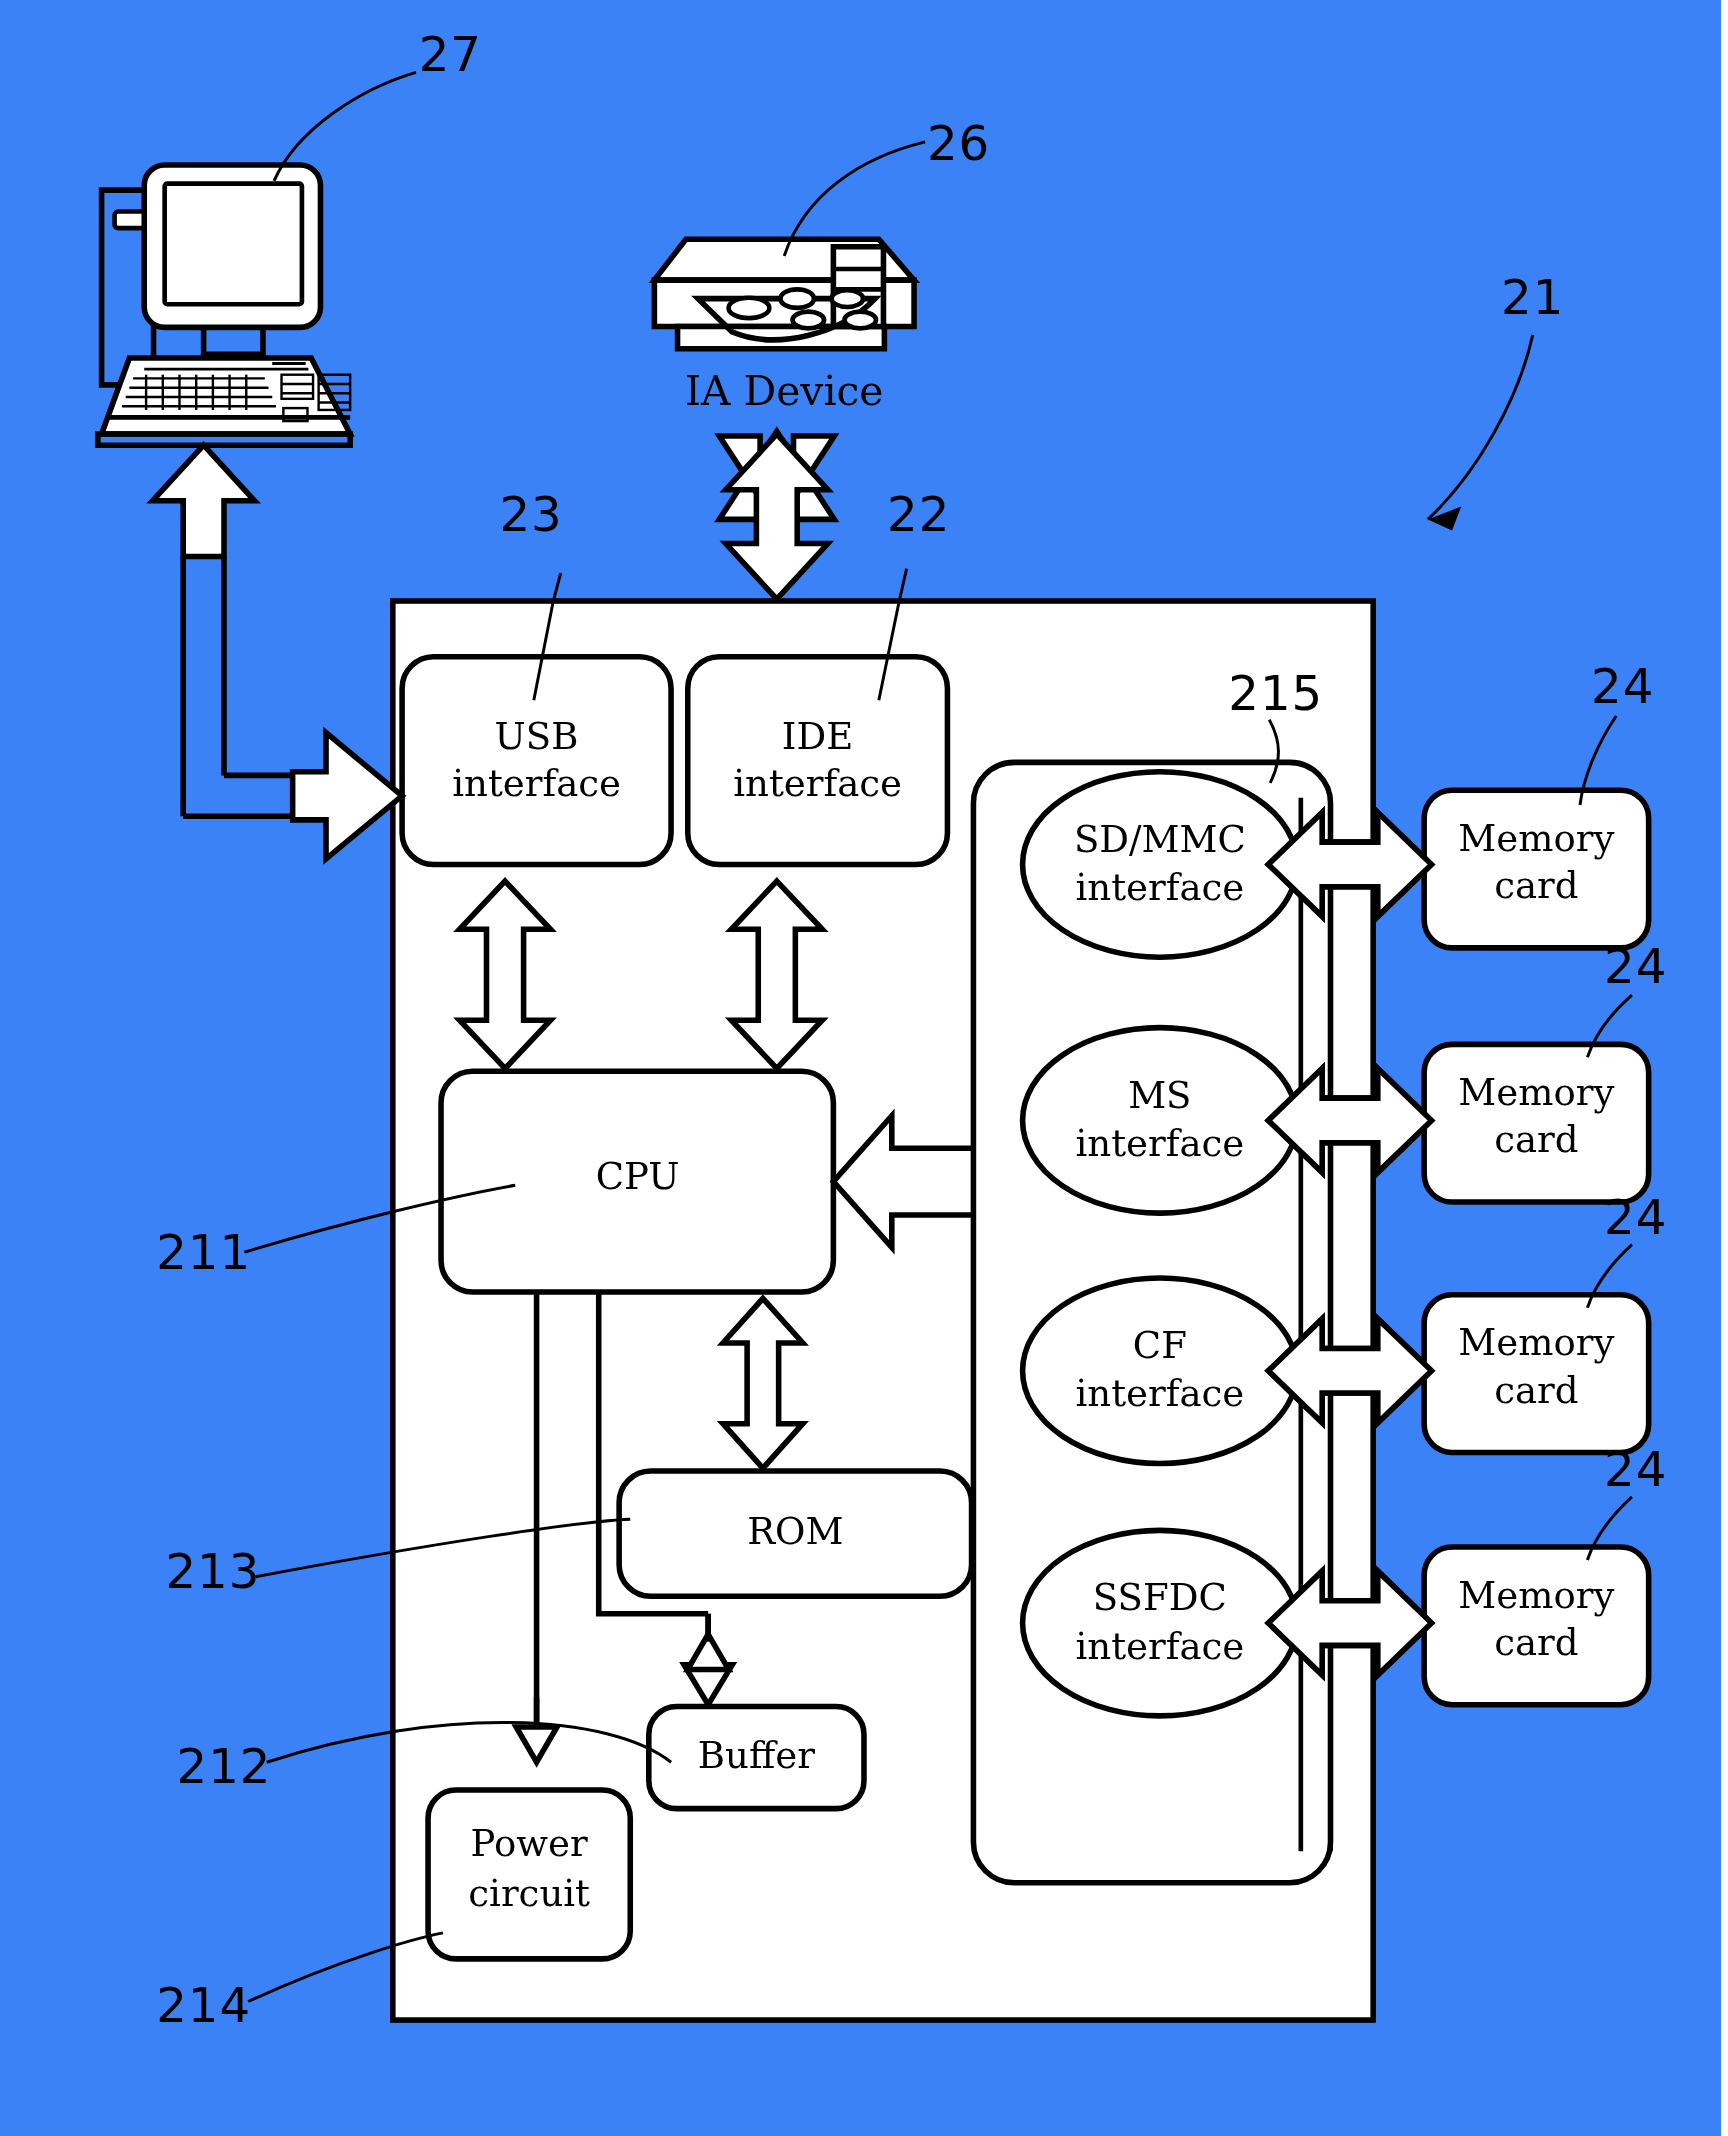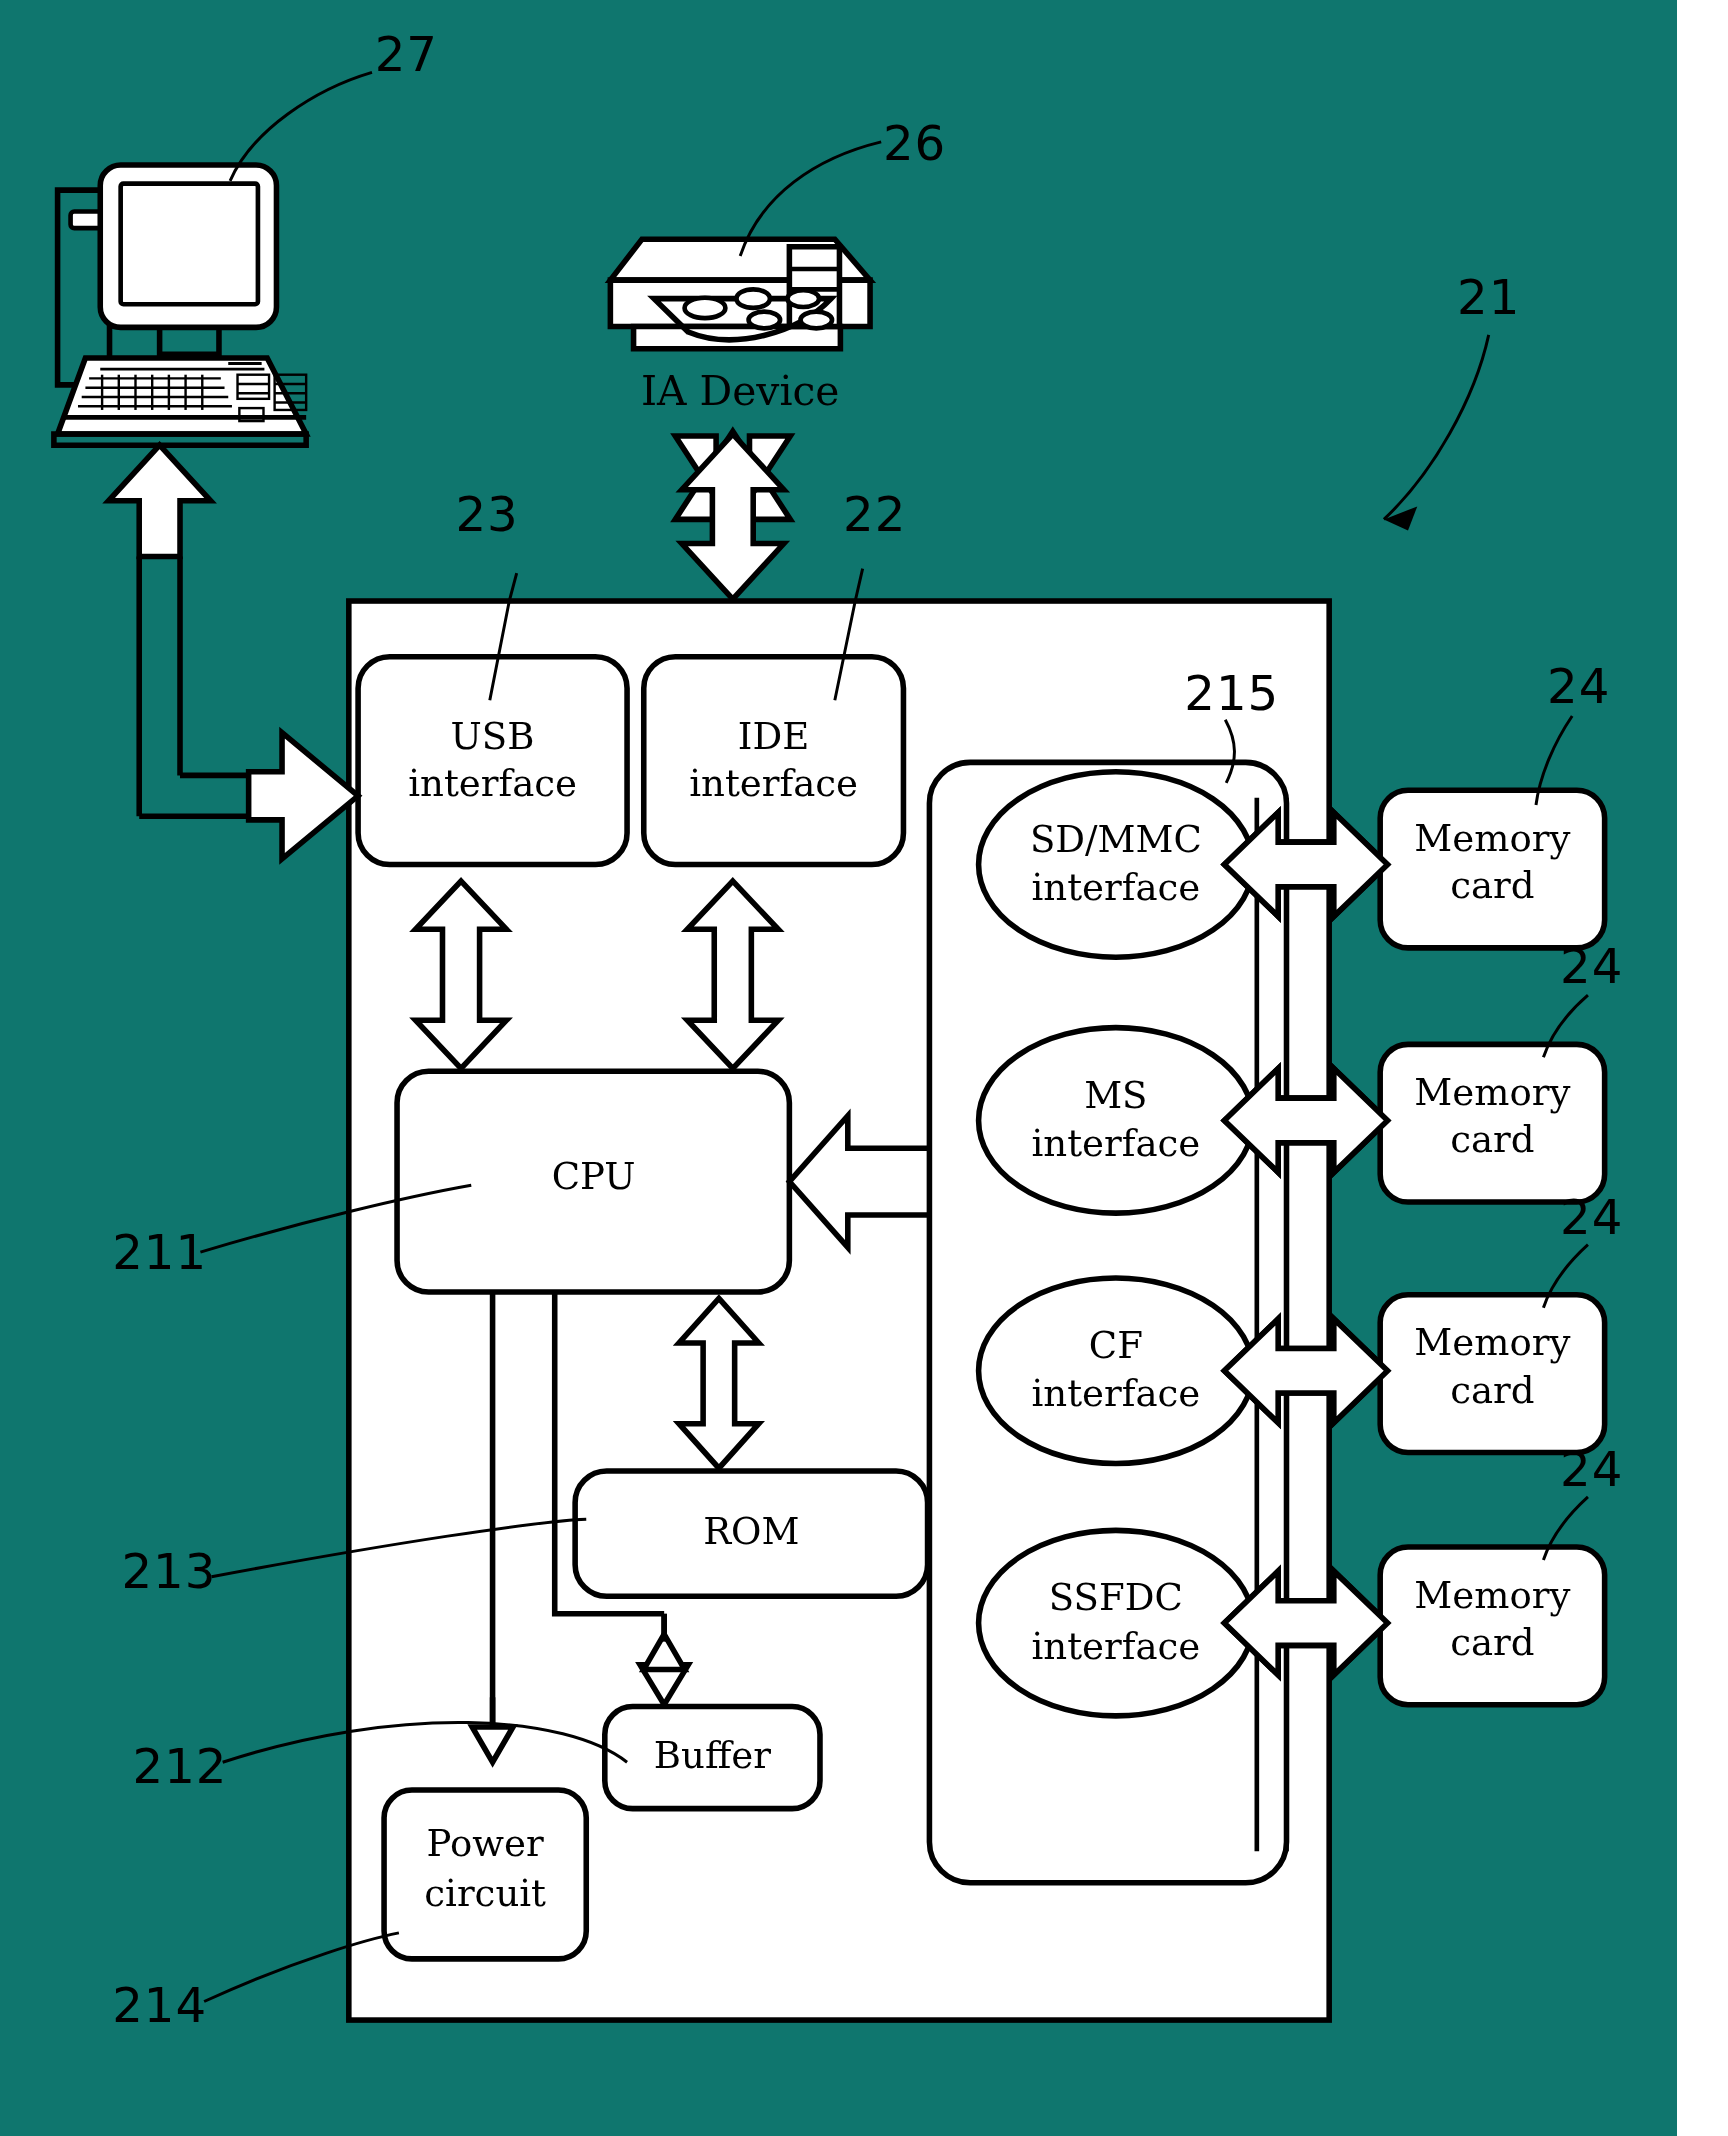--- a/index.html
+++ b/index.html
@@ -10,21 +10,22 @@
   body {
     width: 1729px;
     height: 2136px;
     font-family: "DejaVu Serif", serif;
     overflow: hidden;
   }
   #figure-root {
     position: relative;
     width: 1677px;
     height: 2136px;
-    background: #0f766e;
+    background: #3b82f6;
+    padding-left: 44px;
   }
   svg#figure-svg {
     display: block;
     width: 1729px;
     height: 2136px;
   }
   .stroke {
     fill: none;
     stroke: #000000;
     stroke-linejoin: miter;

